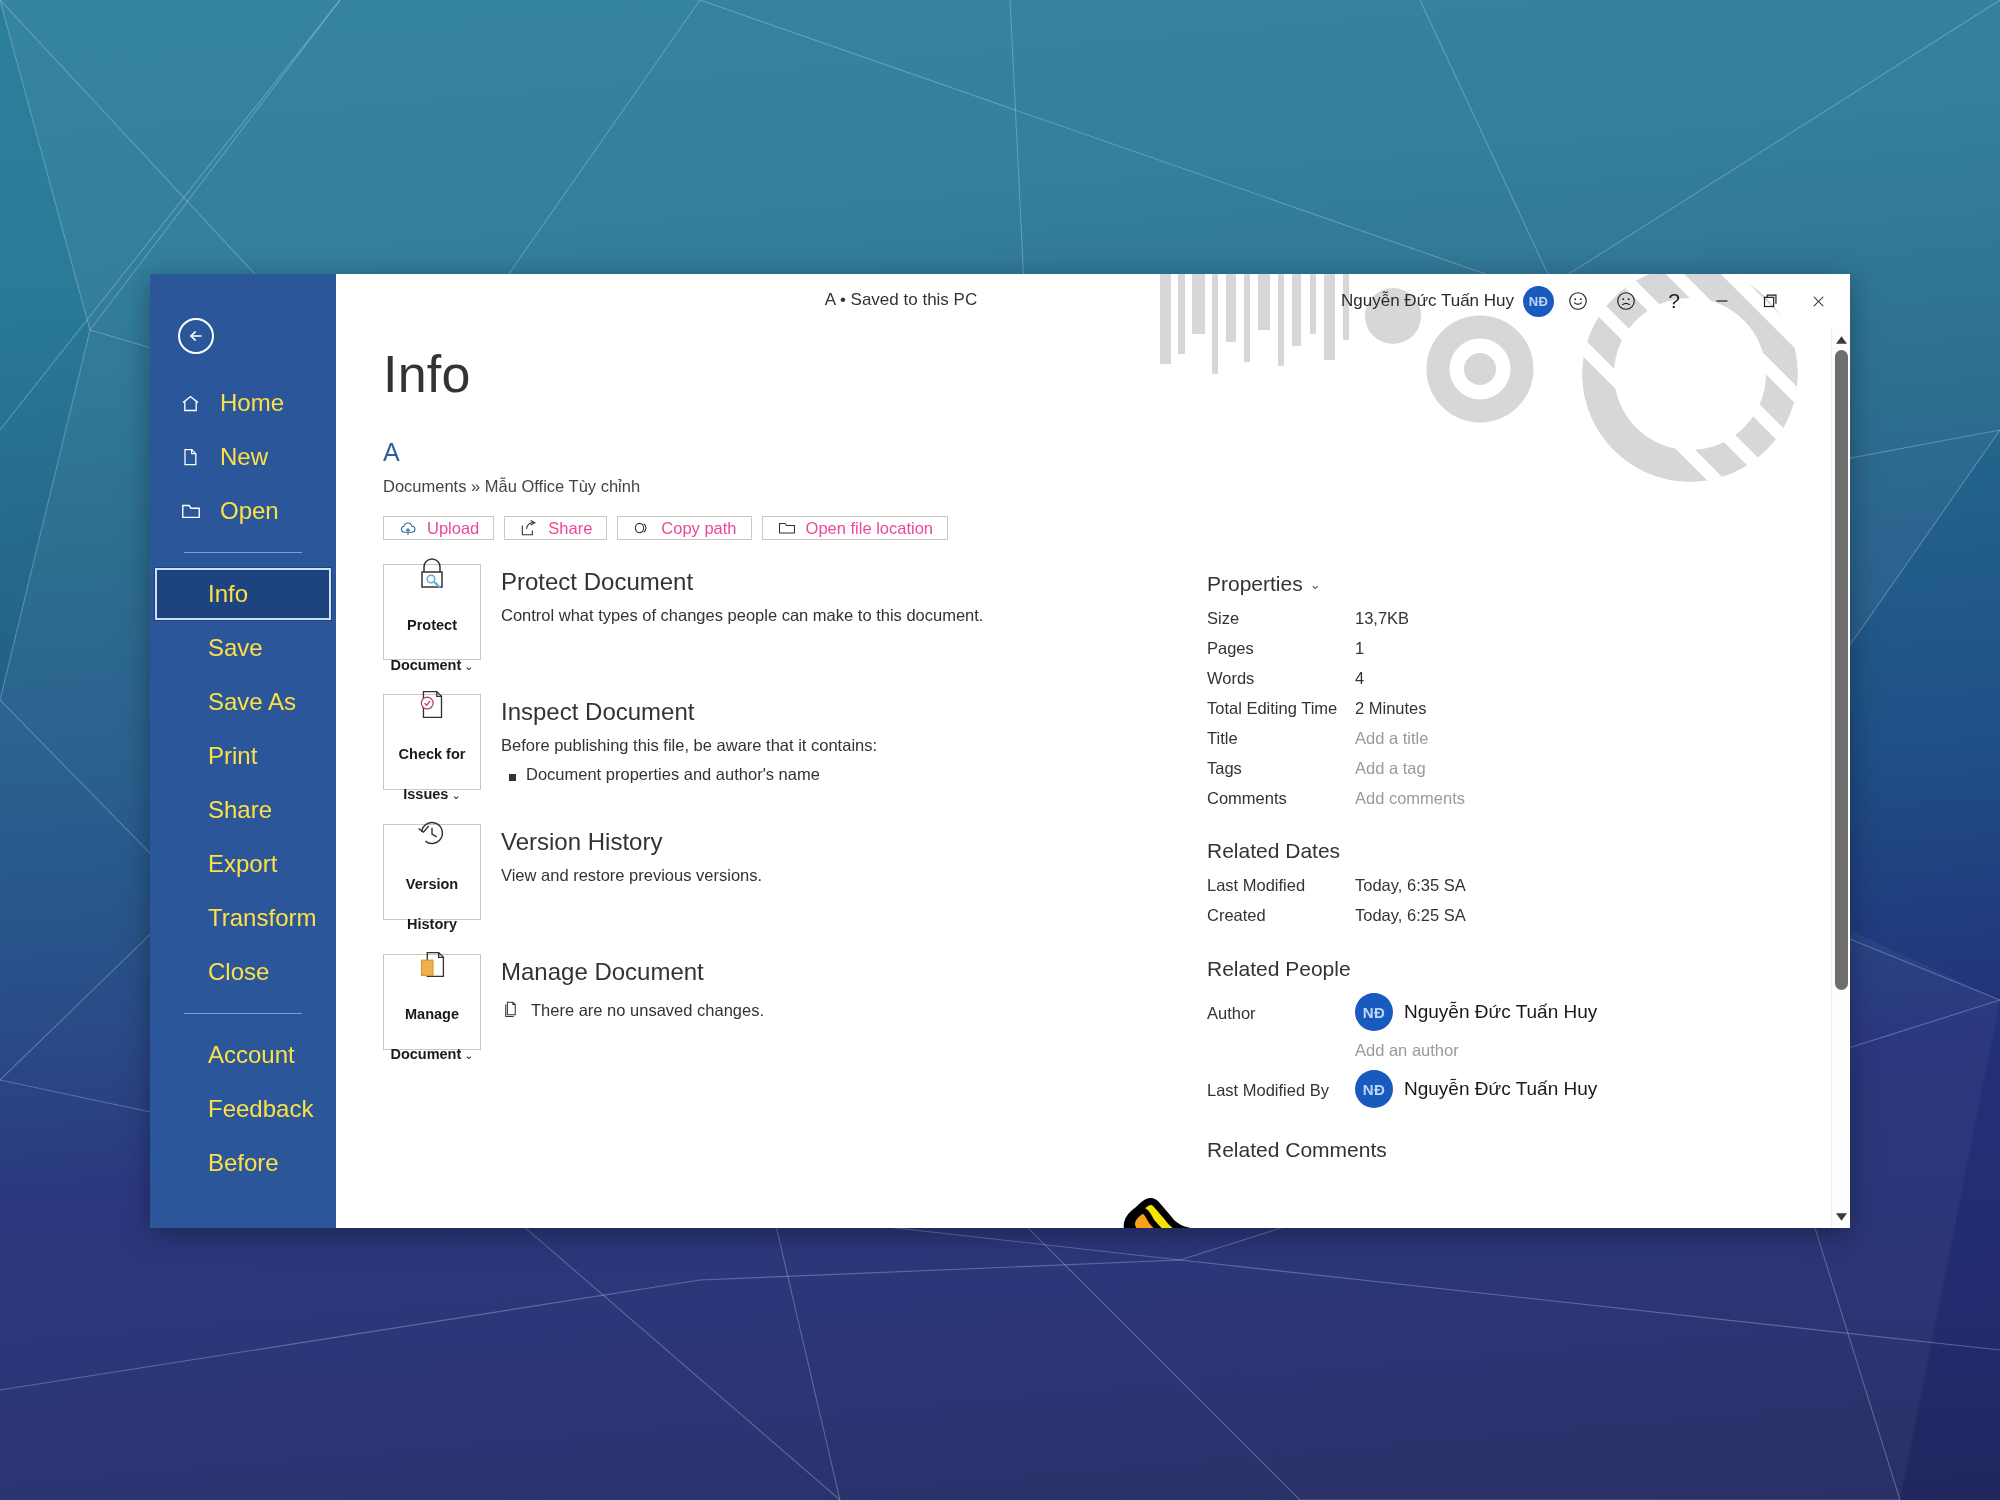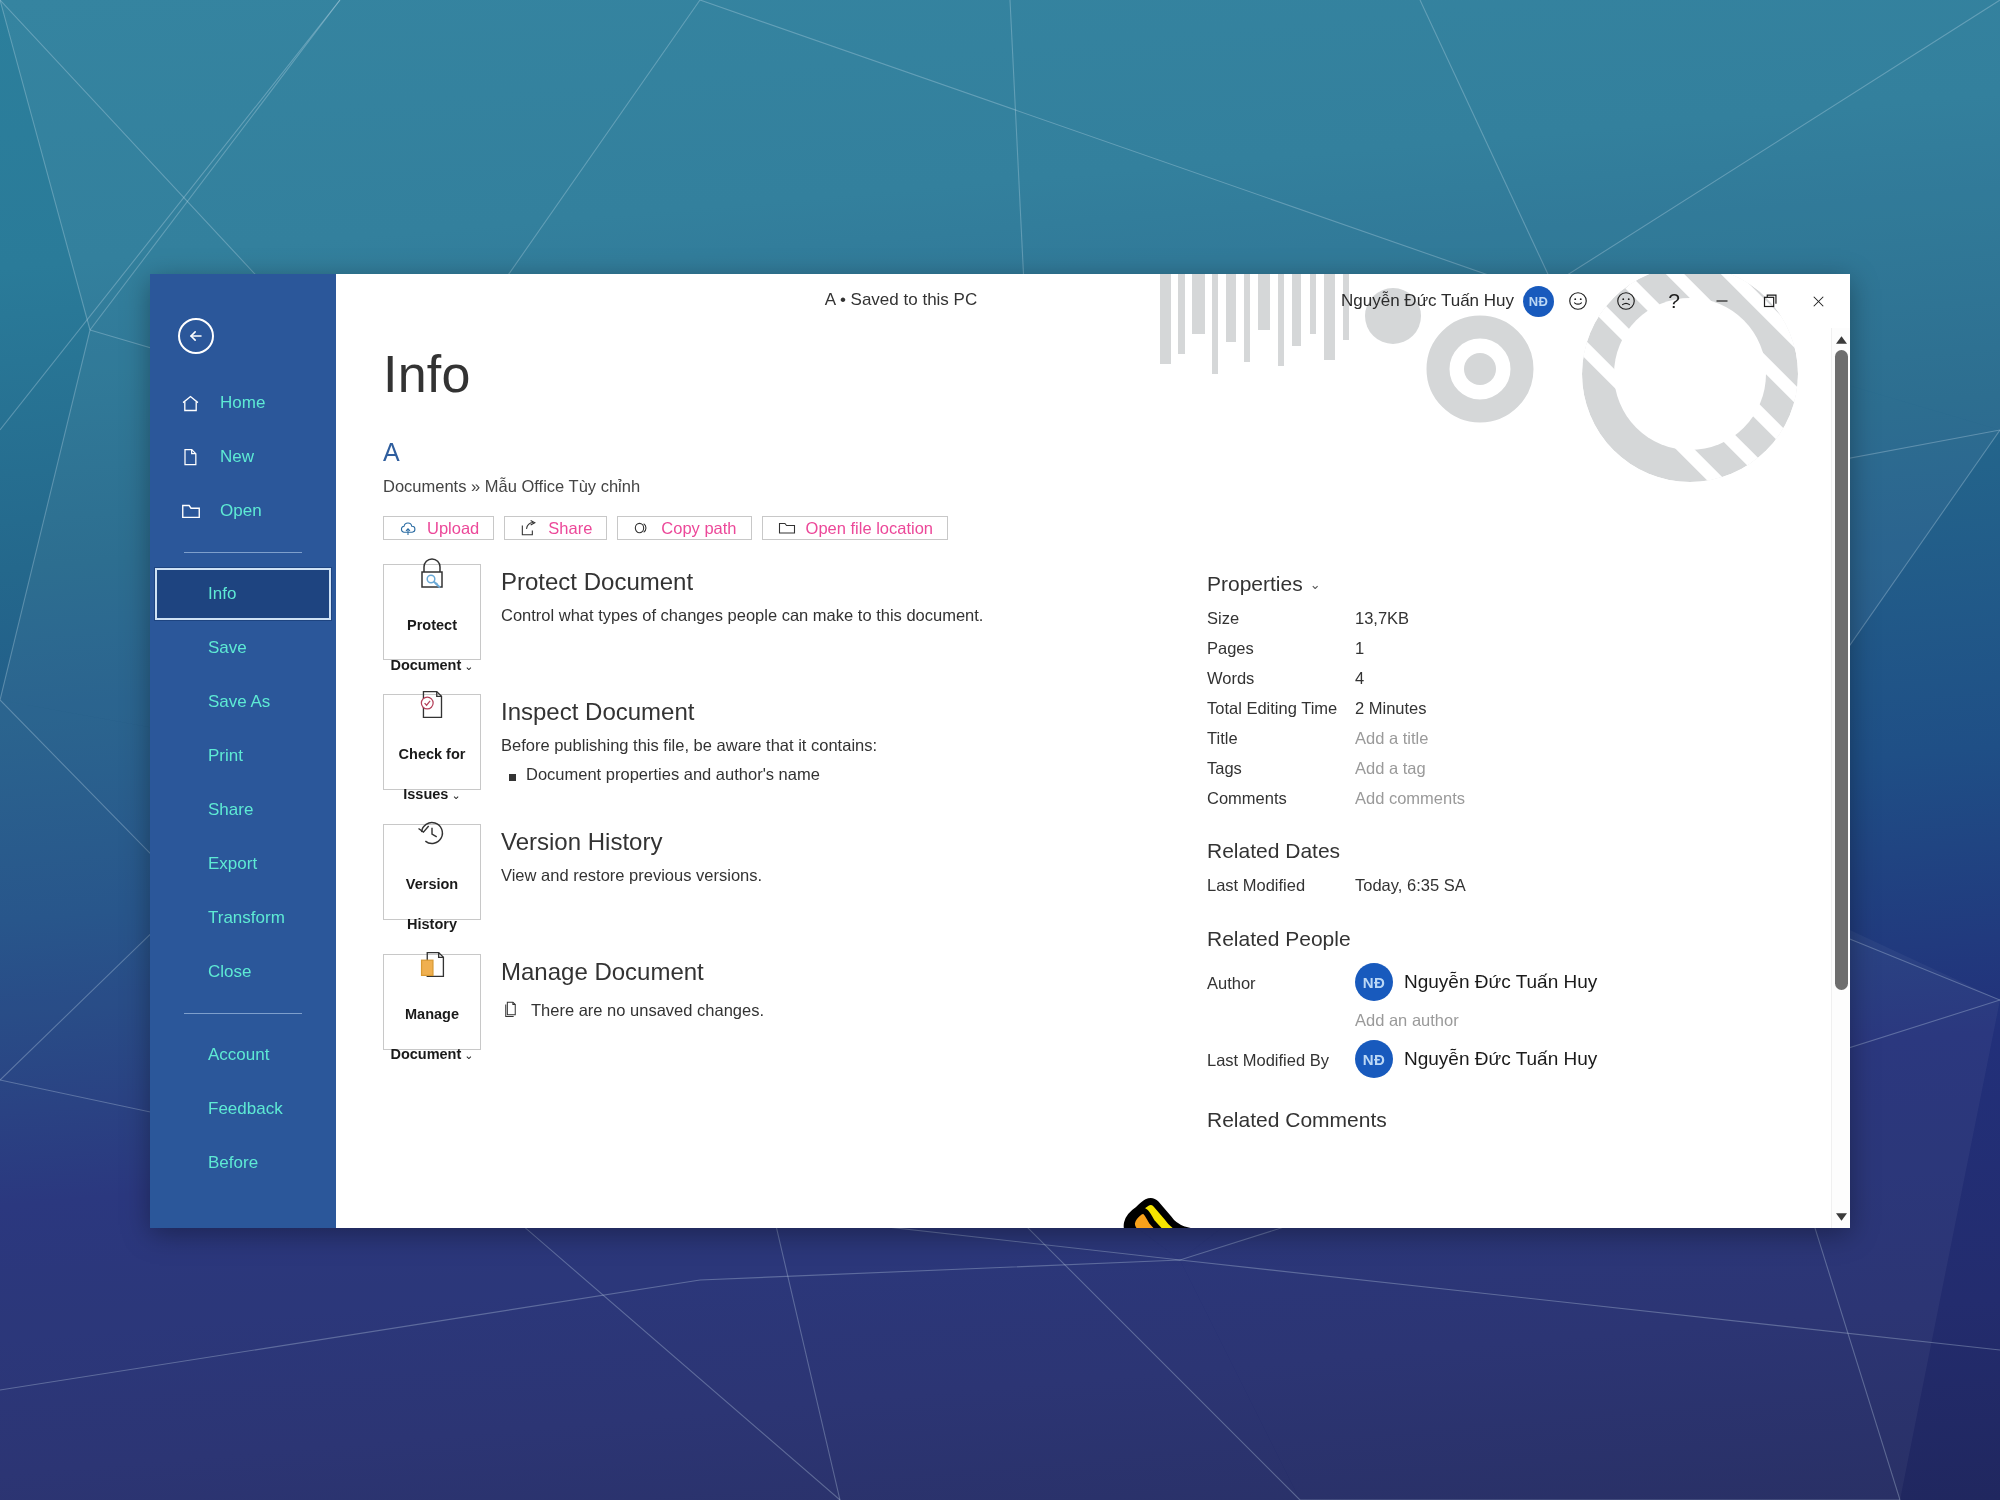--- a/index.html
+++ b/index.html
@@ -44,22 +44,22 @@
     display: flex; align-items: center; justify-content: center;
     cursor: pointer;
   }
   #back-btn svg { width: 20px; height: 20px; }
 
   .nav-group { margin-top: 22px; }
   .nav-item {
     height: 54px;
     display: flex; align-items: center;
     padding-left: 30px;
-    color: #5eead4;
-    font-size: 17px;
+    color: #fde047;
+    font-size: 24px;
     cursor: pointer;
     position: relative;
   }
   .nav-item .nav-ico {
     width: 26px; height: 22px; margin-right: 14px;
     display: flex; align-items: center; justify-content: flex-start;
   }
   .nav-item.no-icon { padding-left: 58px; }
   .nav-item.selected {
     background: #1e4480;
@@ -657,20 +657,24 @@
             <span class="prop-key">Comments</span>
             <span class="prop-val placeholder">Add comments</span>
           </div>
 
           <div class="rc-heading sub">Related Dates</div>
 
           <div class="prop-row">
             <span class="prop-key">Last Modified</span>
             <span class="prop-val">Today, 6:35 SA</span>
           </div>
+          <div class="prop-row">
+            <span class="prop-key">Created</span>
+            <span class="prop-val">Today, 6:25 SA</span>
+          </div>
 
           <div class="rc-heading sub">Related People</div>
 
           <div class="person-row">
             <span class="prop-key">Author</span>
             <span class="person-chip">
               <span class="avatar">NĐ</span>
               <span class="pname">Nguyễn Đức Tuấn Huy</span>
             </span>
           </div>

